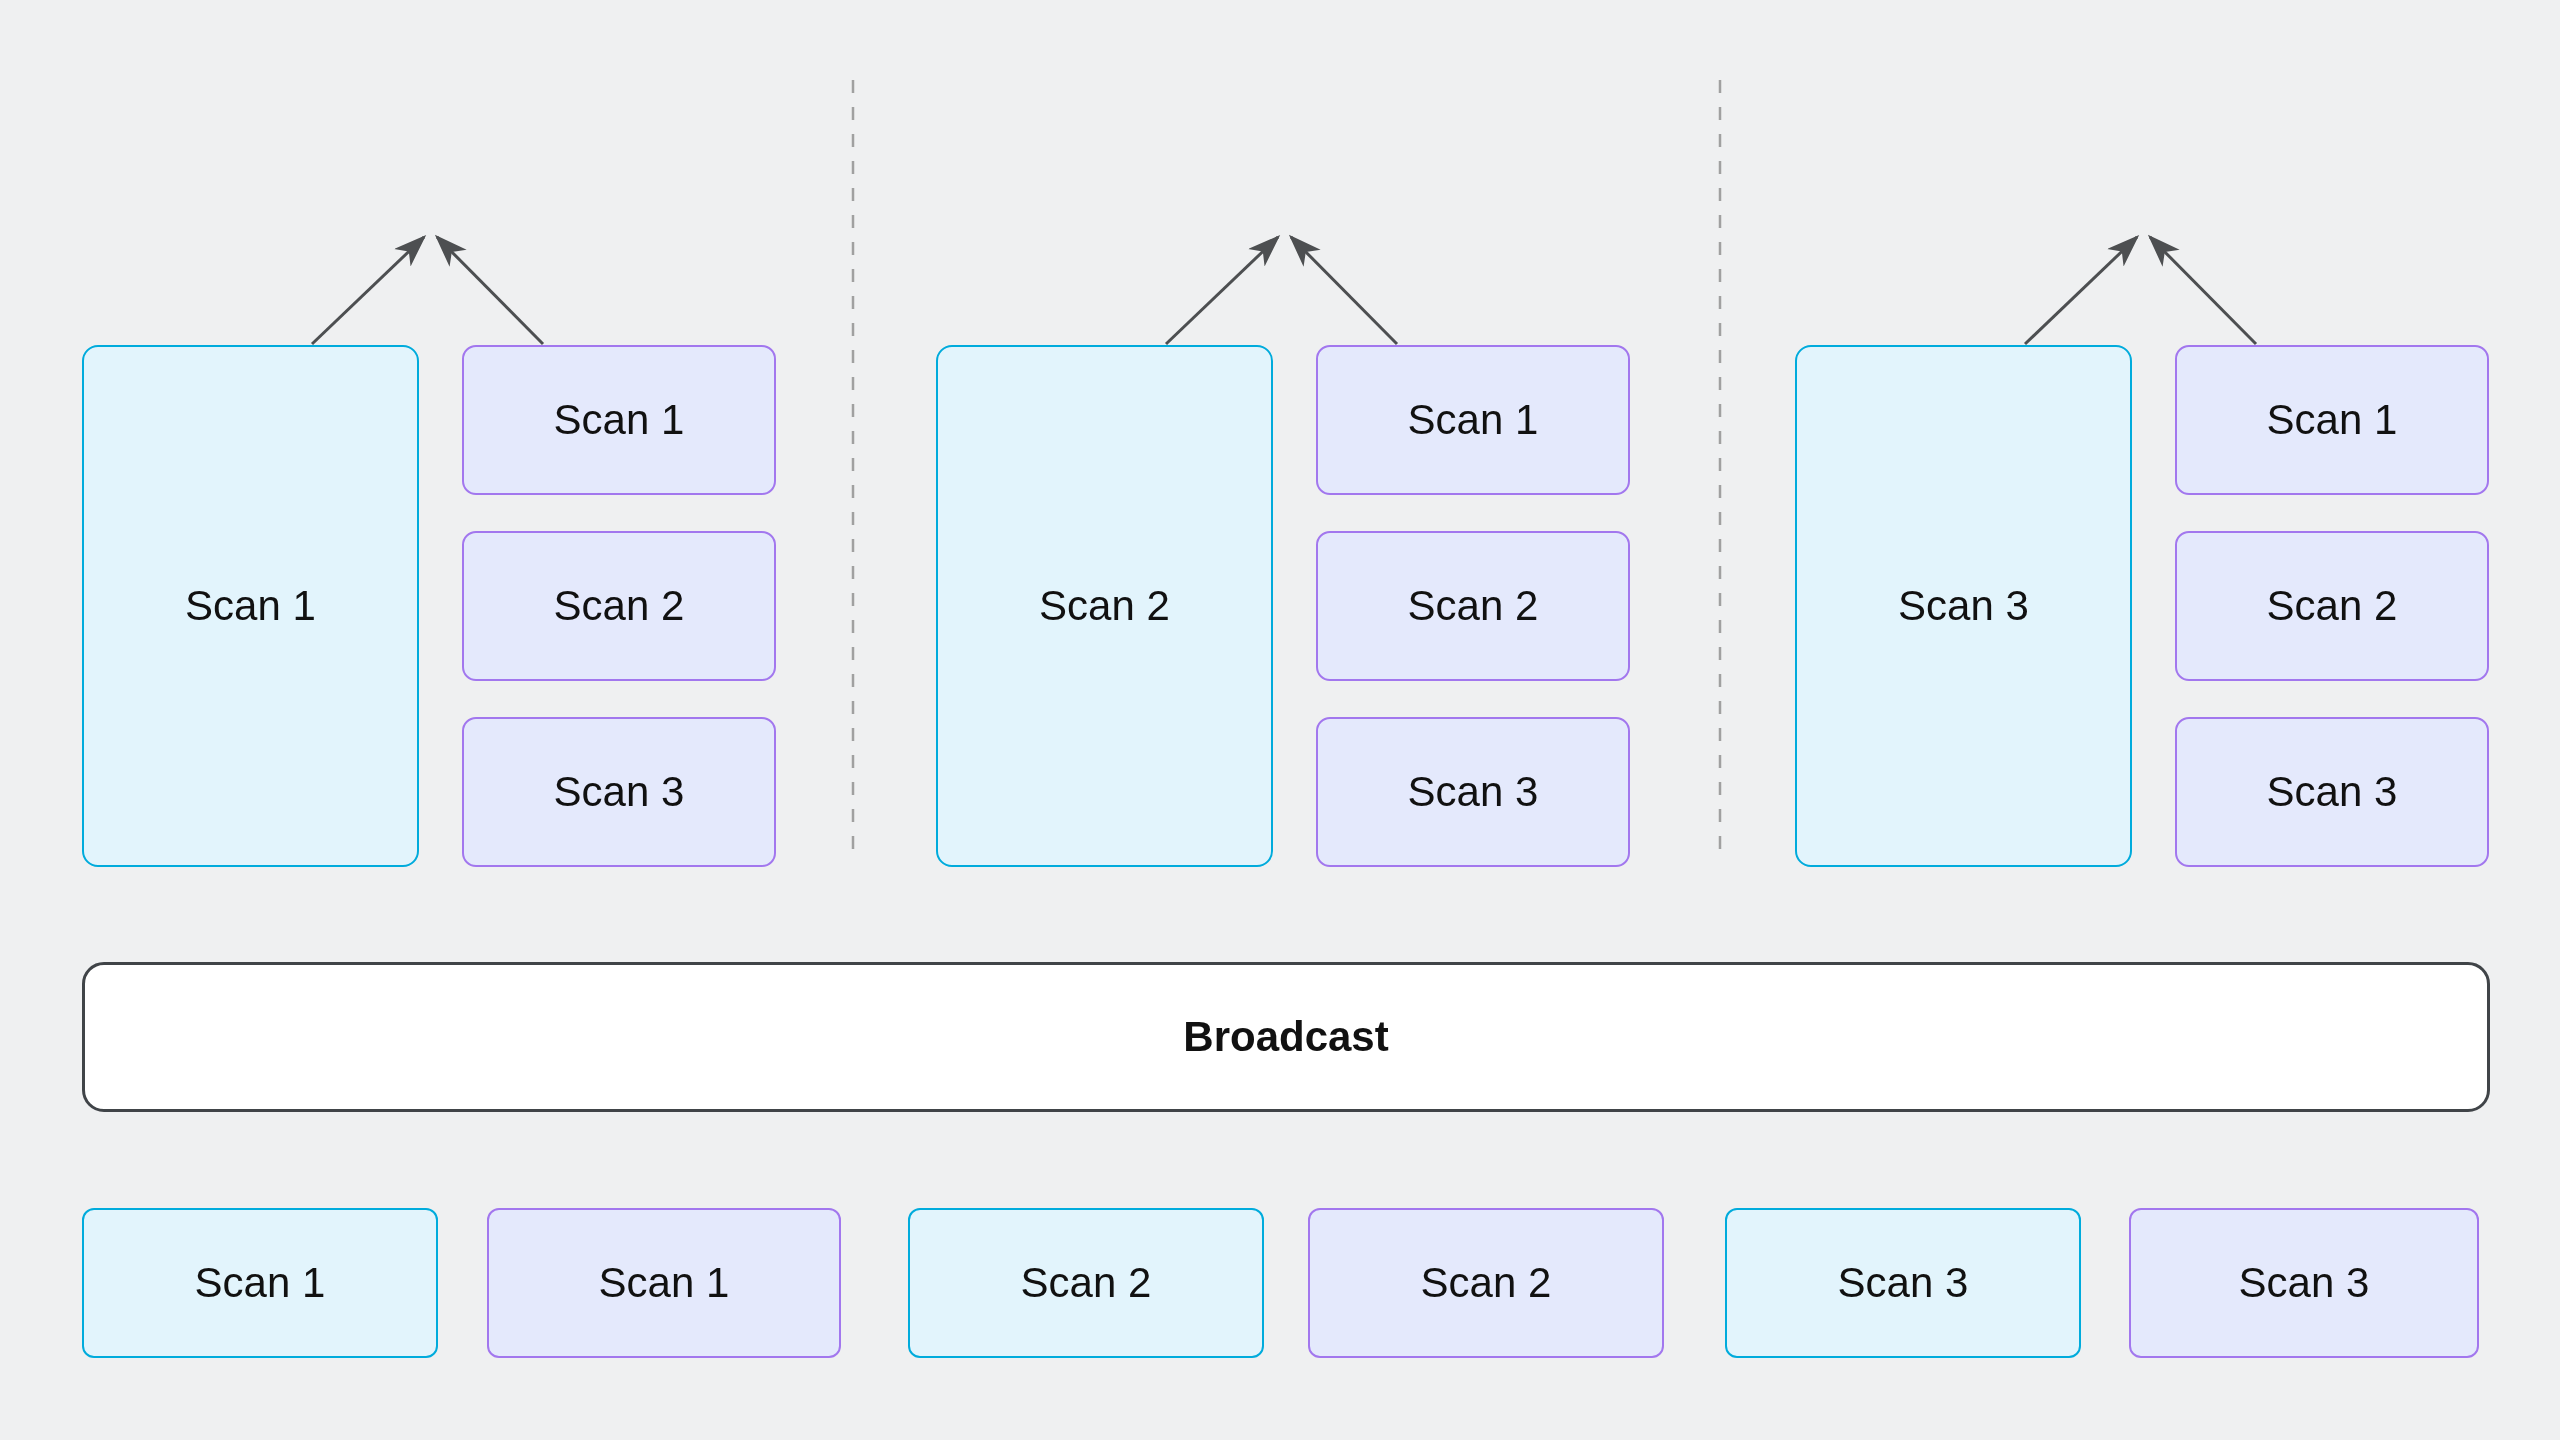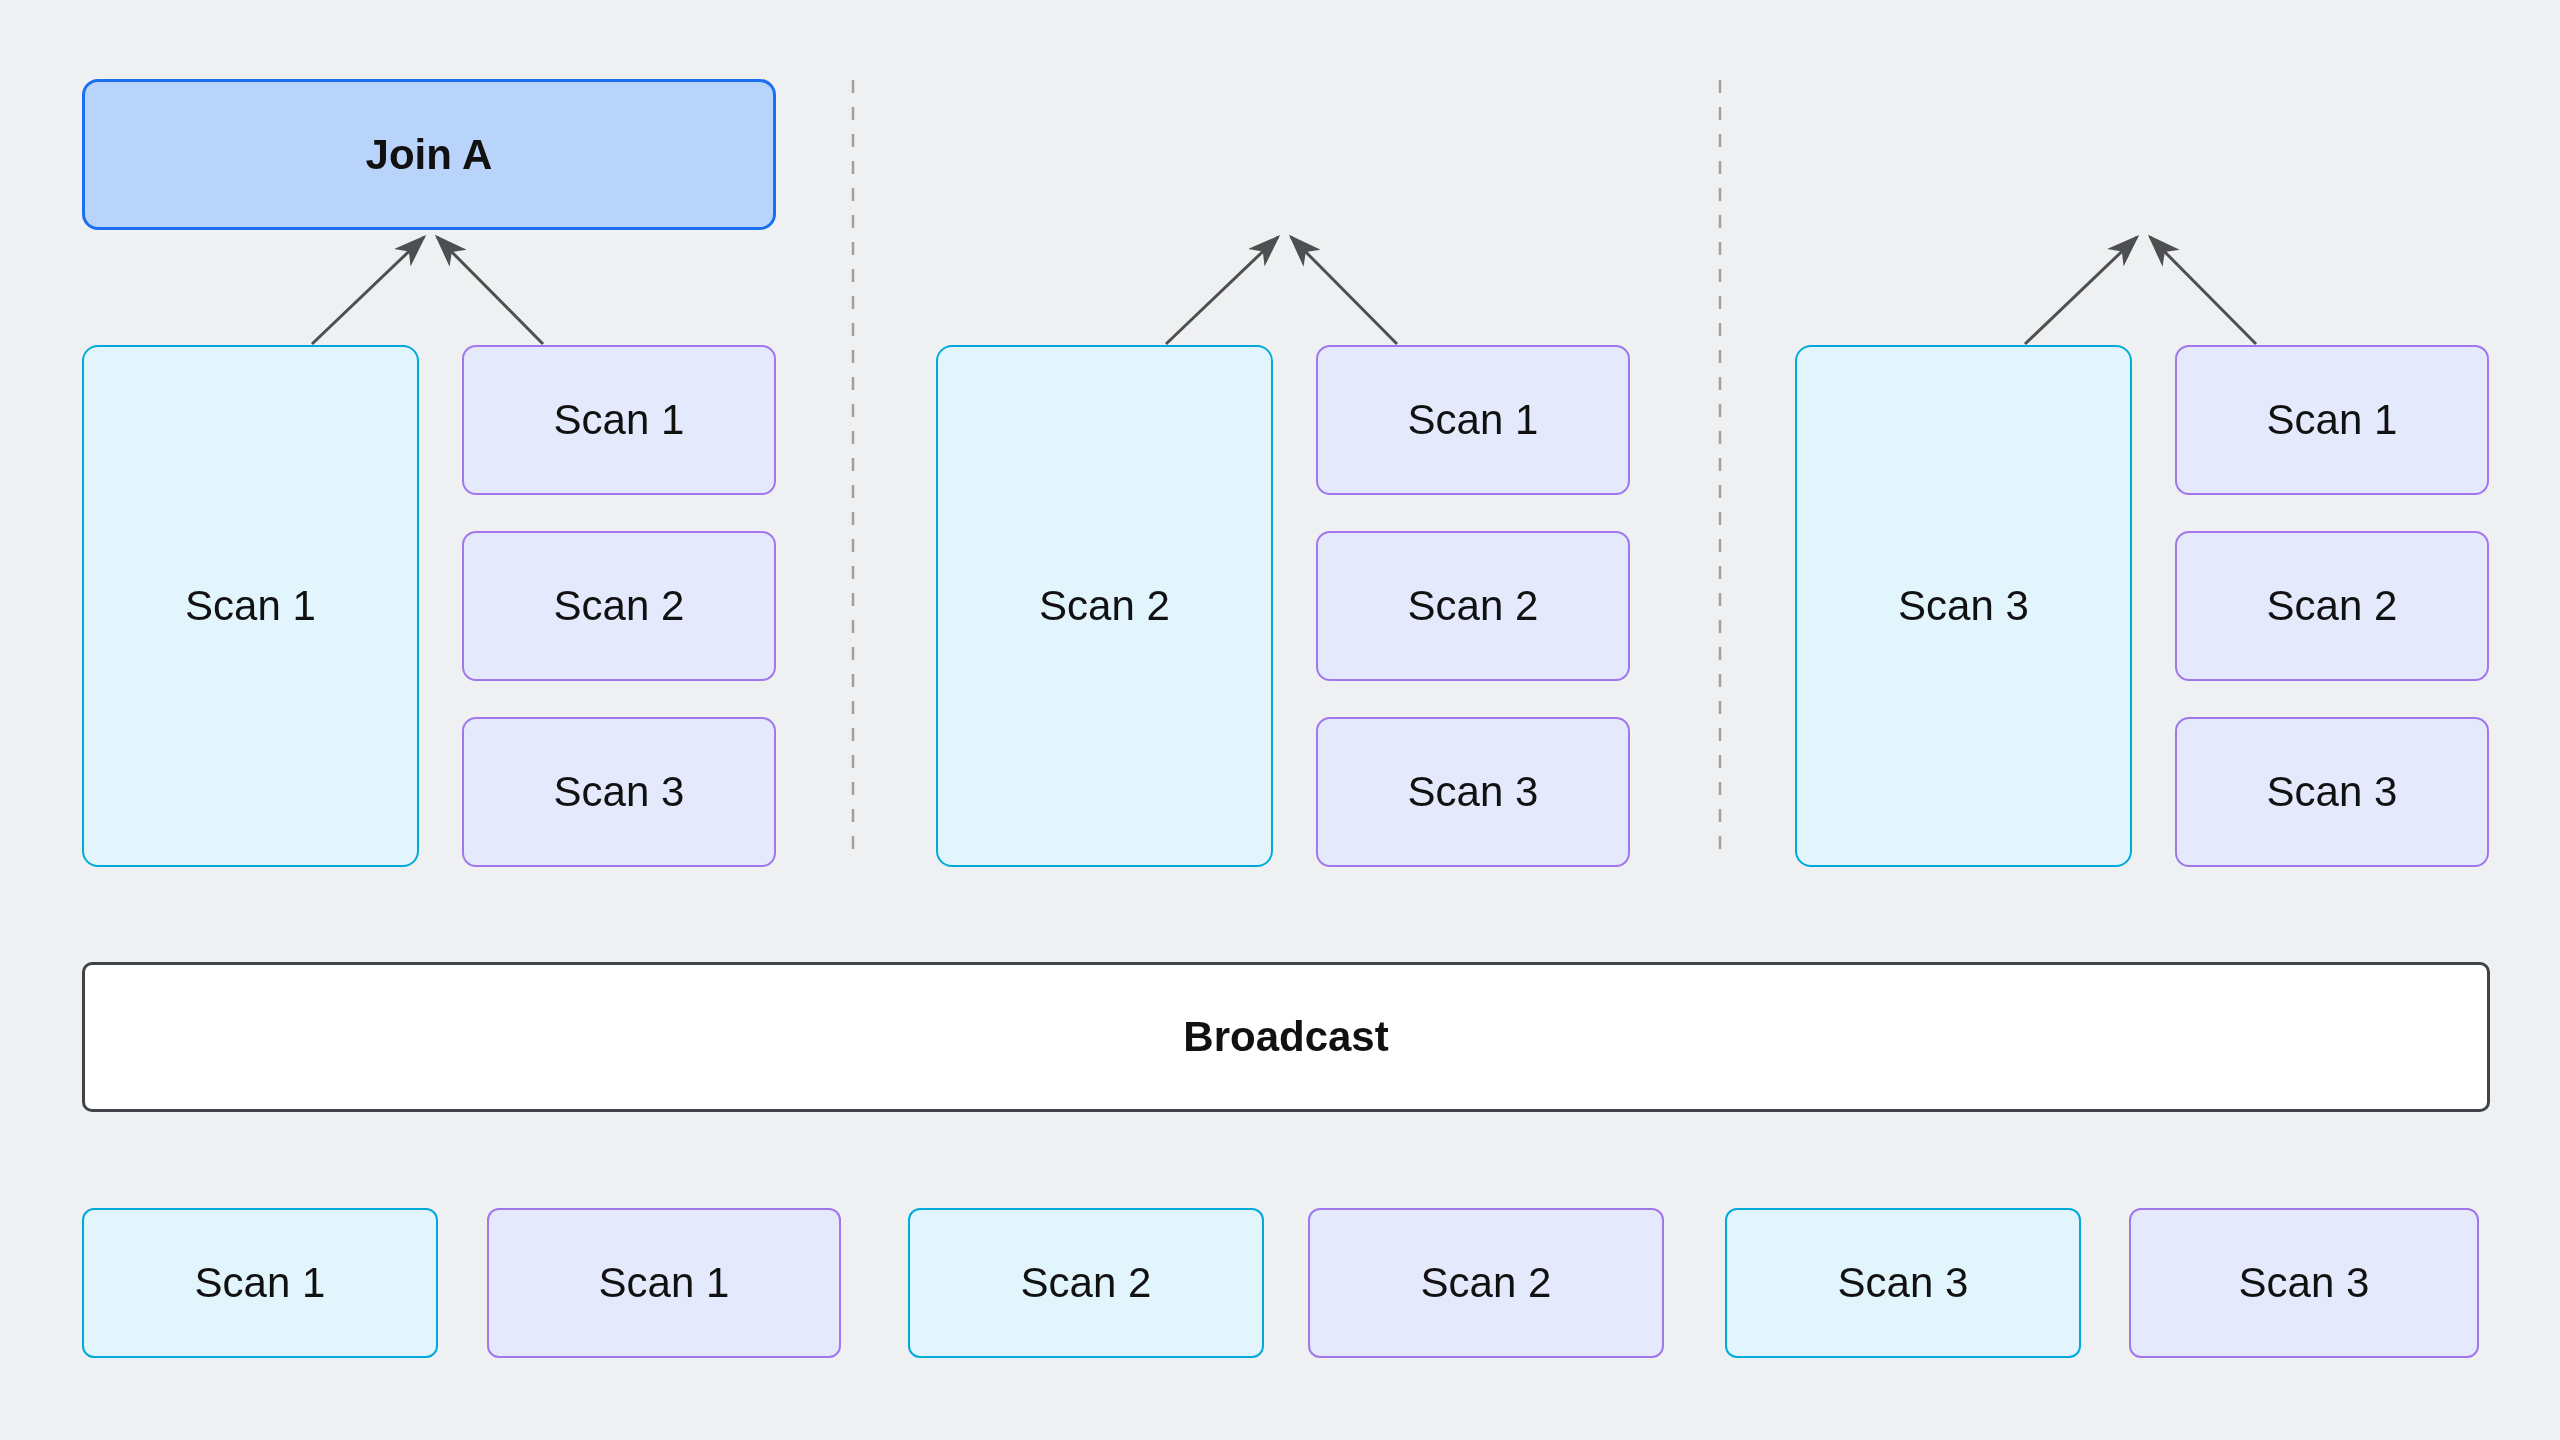--- a/index.html
+++ b/index.html
@@ -42,21 +42,21 @@
   .stack {
     position: absolute; top: 266px; left: 380px;
     width: 314px;
     display: flex; flex-direction: column; gap: 36px;
   }
   .small { width: 314px; height: 150px; border-radius: 14px; }
 
   .broadcast {
     position: absolute; left: 82px; top: 962px;
     width: 2408px; height: 150px;
-    border-radius: 10px;
+    border-radius: 22px;
     background: #ffffff; border: 3px solid #404448;
     font-weight: 600;
   }
 
   .chip { position: absolute; top: 1208px; height: 150px; border-radius: 12px; }
 </style>
 </head>
 <body>
 
 <div class="canvas">
@@ -75,23 +75,20 @@
       <line x1="312" y1="344" x2="424" y2="237" marker-end="url(#ah)"></line>
       <line x1="543" y1="344" x2="437" y2="237" marker-end="url(#ah)"></line>
       <line x1="1166" y1="344" x2="1278" y2="237" marker-end="url(#ah)"></line>
       <line x1="1397" y1="344" x2="1291" y2="237" marker-end="url(#ah)"></line>
       <line x1="2025" y1="344" x2="2137" y2="237" marker-end="url(#ah)"></line>
       <line x1="2256" y1="344" x2="2150" y2="237" marker-end="url(#ah)"></line>
     </g>
   </svg>
 
   <section class="group" style="left:82px">
-    <div class="box join join-a">
-      <span>Join A</span>
-    </div>
     <div class="box tall cyan">
       <span>Scan 1</span>
     </div>
     <div class="stack">
       <div class="box small purple">
         <span>Scan 1</span>
       </div>
       <div class="box small purple">
         <span>Scan 2</span>
       </div>

